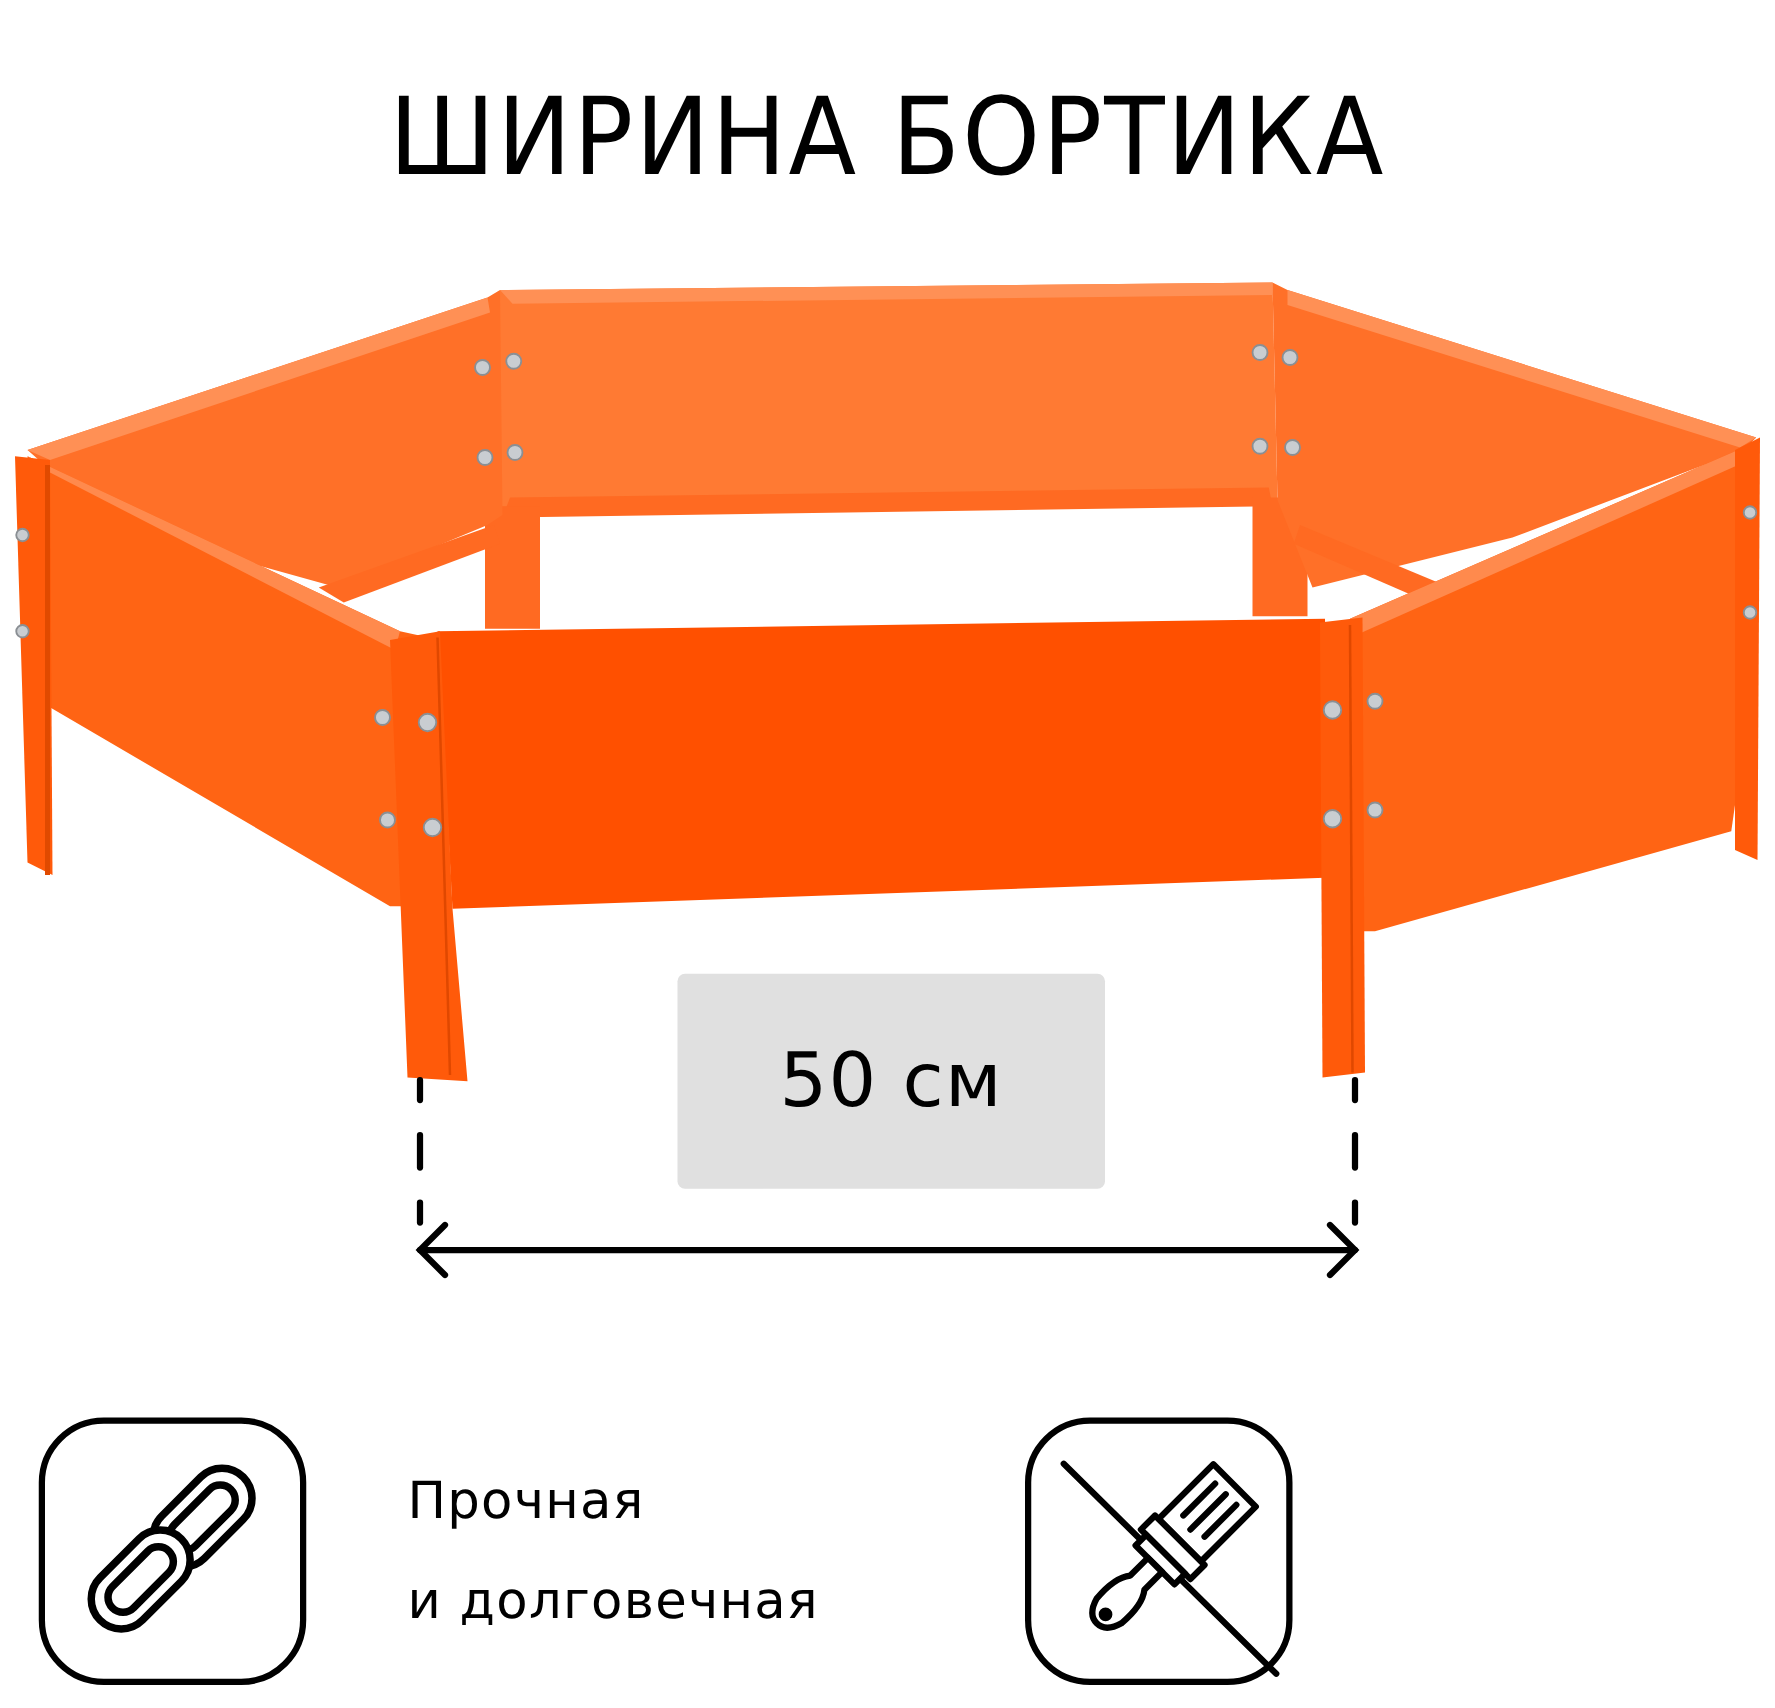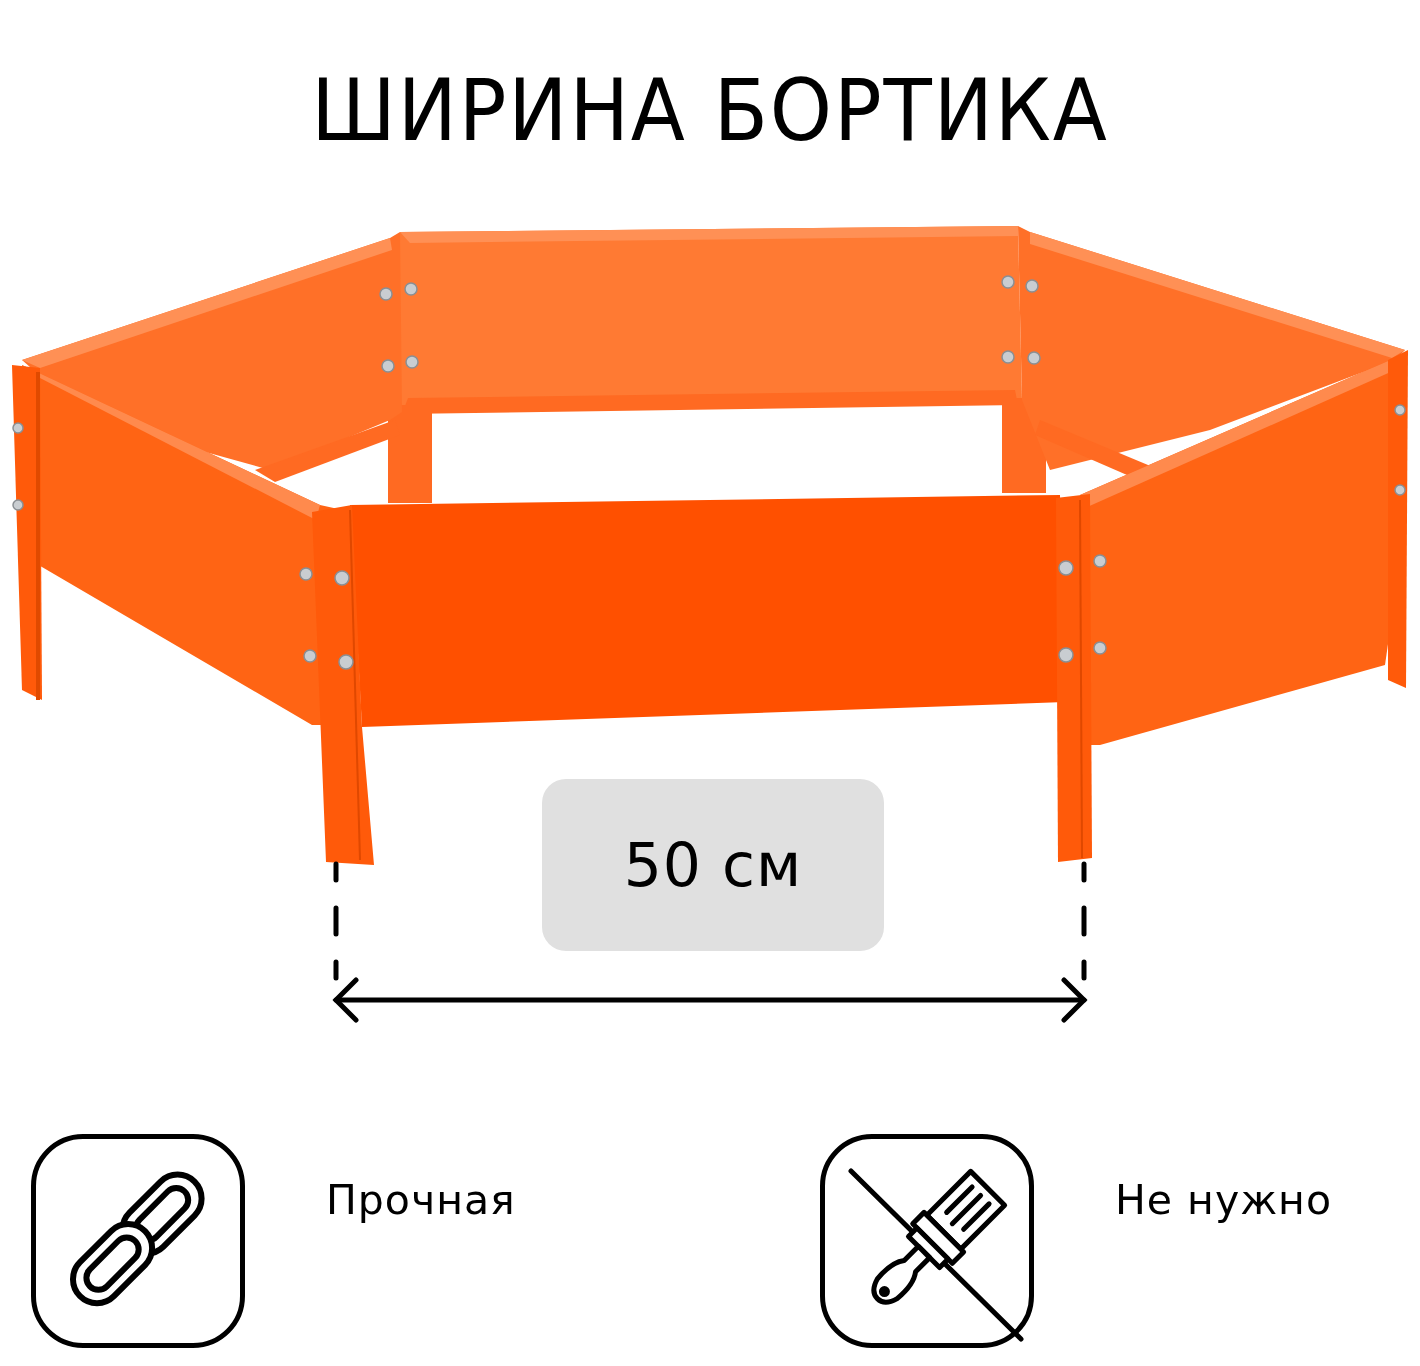--- a/index.html
+++ b/index.html
@@ -37,21 +37,21 @@
       width: 1420px;
       height: 660px;
     }
     .dimension-badge {
       position: absolute;
       left: 542px;
       top: 779px;
       width: 342px;
       height: 172px;
       background: #e0e0e0;
-      border-radius: 24px;
+      border-radius: 6px;
       display: flex;
       align-items: center;
       justify-content: center;
     }
     .dimension-badge span {
       font-family: "DejaVu Sans", sans-serif;
       font-size: 60px;
       color: #000;
       letter-spacing: 1px;
     }
@@ -191,20 +191,21 @@
 
       <g transform="rotate(-45 102 102)">
         <rect x="22" y="76" width="92" height="48" rx="24" fill="#fff"></rect>
         <rect x="36" y="88" width="64" height="24" rx="12"></rect>
       </g>
     </g>
   </svg>
 </div>
 <div class="feature-text" style="left:326px; top:1160px;">
   <div>Прочная</div>
+  <div>и долговечная</div>
 </div>
 
 <div class="feature-icon" style="left:820px; top:1134px;">
   <svg viewBox="0 0 204 204" xmlns="http://www.w3.org/2000/svg">
     <g fill="none" stroke="#000" stroke-width="5" stroke-linejoin="round" stroke-linecap="round">
 
       <line x1="26" y1="32" x2="196" y2="200"></line>
 
       <g transform="rotate(45 116 96)">
         <rect x="92" y="30" width="48" height="62" fill="#fff"></rect>
@@ -215,14 +216,13 @@
         <rect x="88" y="92" width="56" height="16" fill="#fff"></rect>
         <rect x="94" y="108" width="44" height="12" fill="#fff"></rect>
 
         <path d="M108,120 L108,140 Q100,150 102,172 Q106,186 116,186 Q126,186 130,172 Q132,150 124,140 L124,120 Z" fill="#fff"></path>
         <circle cx="116" cy="176" r="3" fill="#000"></circle>
       </g>
     </g>
   </svg>
 </div>
 <div class="feature-text" style="left:1115px; top:1160px;">
-  <div>Не нужно</div>
 </div>
 
 </body></html>

